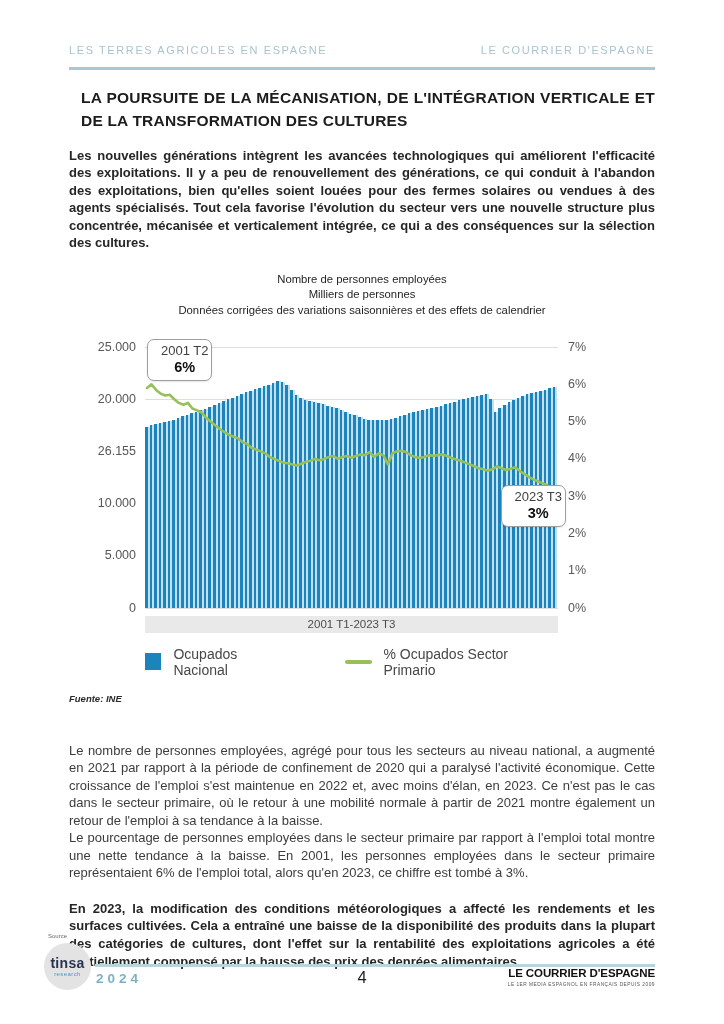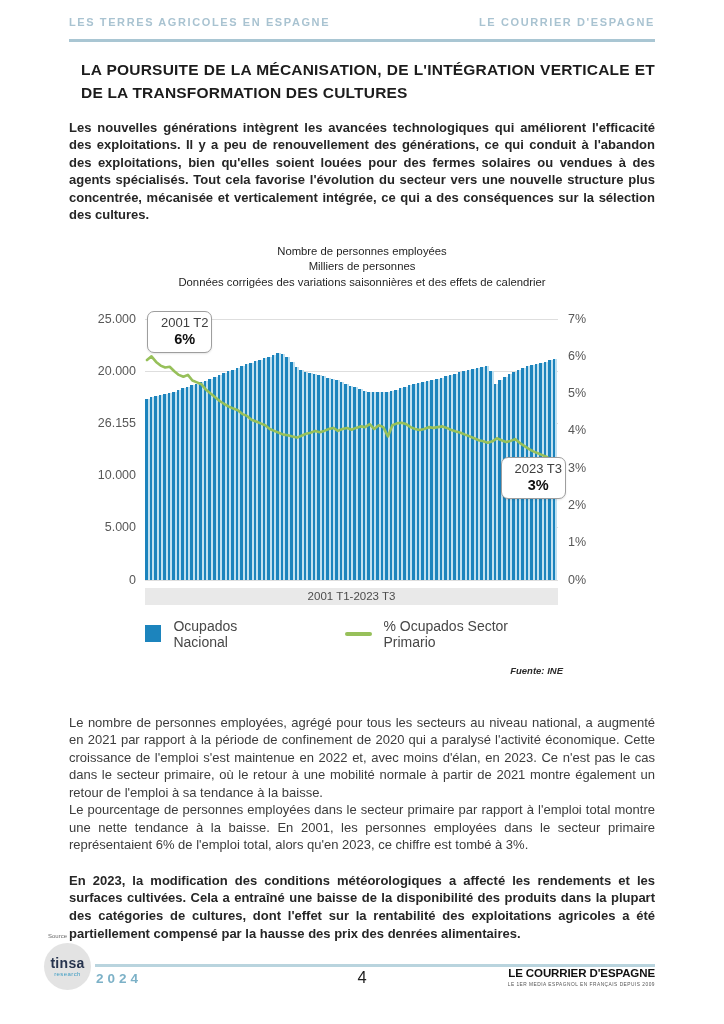--- a/index.html
+++ b/index.html
@@ -5,22 +5,22 @@
   * { box-sizing: border-box; }
   html,body { margin:0; padding:0; }
   body {
     width:724px; height:1024px; position:relative; overflow:hidden;
     background:#ffffff; font-family:"Liberation Sans", sans-serif;
     -webkit-font-smoothing:antialiased;
   }
   .content { padding:0 69px; }
 
   
-  .page-header { display:flex; justify-content:space-between; padding-top:16px;
-    font-size:11px; font-weight:700; letter-spacing:1.6px; color:#a9c3d1; }
+  .page-header { display:flex; justify-content:space-between; padding-top:44px;
+    font-size:11px; font-weight:400; letter-spacing:1.6px; color:#a9c3d1; }
   .header-rule { height:3px; background:#a9c6d3; margin-top:11px; }
 
   
   .page-title { margin:16px 0 0 12px; font-size:15.5px; font-weight:700; color:#1c1c1c;
     line-height:1.5; text-align:justify; letter-spacing:0.2px; }
   .para { font-size:13px; line-height:1.35; text-align:justify; margin:0; color:#3c3c3c; }
   .para.bold { font-weight:700; color:#262626; }
   .para.first { margin-top:14px; }
   .para.after-chart { margin-top:38px; }
   .para.conclusion { margin-top:18px; }
@@ -45,21 +45,21 @@
   .anno .val { font-size:14.5px; font-weight:700; color:#0f0f0f; margin-top:1px; }
   .anno-1 { left:2px; top:-8px; }
   .anno-2 { right:-8px; top:138px; }
   .x-band { margin:8px 97px 0 76px; background:#e9e9e9; text-align:center;
     font-size:11.5px; color:#4c4c4c; padding:2px 0 3px 0; }
   .legend { margin:13px 97px 0 76px; display:flex; justify-content:center; gap:54px;
     align-items:center; font-size:14px; color:#474747; }
   .legend-item { display:flex; align-items:center; }
   .sw-bar { width:17px; height:17px; margin-right:12px; }
   .sw-line { width:27px; height:4px; border-radius:2px; margin-right:12px; }
-  .chart-source { margin:15px 92px 0 0; text-align:right; font-size:9.5px;
+  .chart-source { margin:15px 92px 0 0; font-size:9.5px;
     font-style:italic; font-weight:700; color:#2b2b2b; }
 
   
   .footer { position:absolute; left:0; right:0; bottom:0; height:100px; }
   .src-lbl { position:absolute; left:48px; top:9px; font-size:6px; color:#6a6a6a; }
   .tinsa { position:absolute; left:44px; top:19px; width:47px; height:47px; border-radius:50%;
     background:#e3e3e3; display:flex; flex-direction:column; align-items:center; justify-content:center; }
   .tinsa-top { font-size:14px; font-weight:700; color:#27344e; line-height:1; letter-spacing:0.3px; }
   .tinsa-bottom { font-size:6px; color:#3e9dc3; letter-spacing:0.4px; margin-top:1px; }
   .f-rule { position:absolute; left:95px; right:69px; top:40px; height:2.5px; background:#b9d4de; }

